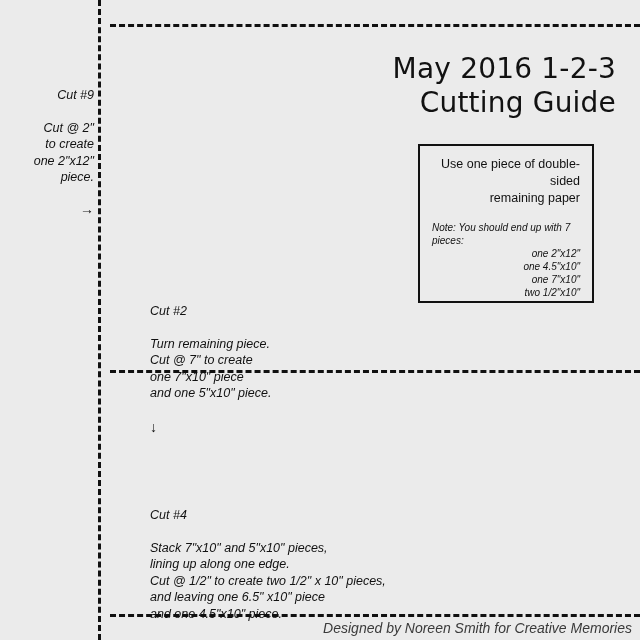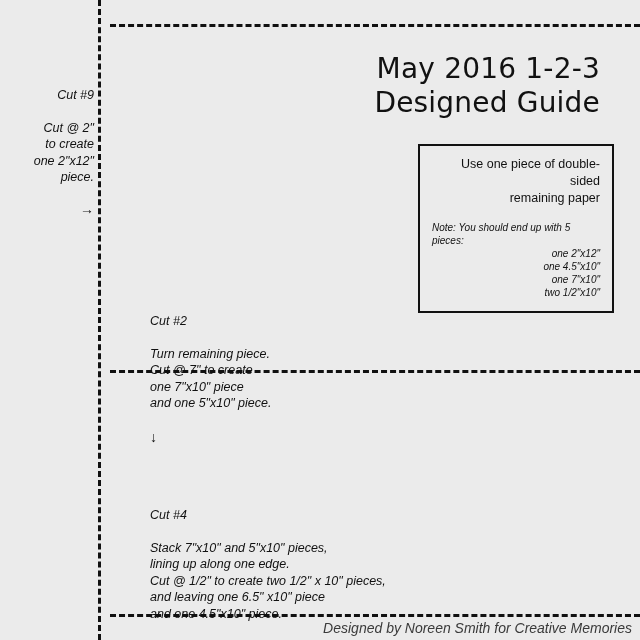--- a/index.html
+++ b/index.html
@@ -53,42 +53,42 @@
   }
   #hline-bottom {
     top: 614px;
     left: 110px;
     right: 0;
   }
 
   
   #title-block {
     position: absolute;
-    right: 40px;
+    right: 24px;
     top: 52px;
     text-align: right;
     width: 420px;
   }
   #title-block .title-line {
     font-family: "DejaVu Sans", sans-serif;
     font-size: 28px;
     line-height: 34px;
     letter-spacing: 0.2px;
     color: #111111;
   }
 
   
   #note-box {
     position: absolute;
     left: 418px;
     top: 144px;
-    width: 196px;
+    width: 176px;
     border: 2px solid #111111;
     background: #ebebeb;
-    padding: 10px 12px 12px 12px;
+    padding: 10px 12px 2px 12px;
     box-sizing: border-box;
   }
   #note-box .note-head {
     font-size: 12.5px;
     line-height: 17px;
     text-align: right;
     color: #111111;
   }
   #note-box .note-sub {
     margin-top: 14px;
@@ -125,21 +125,21 @@
     text-align: right;
   }
   #instr-1 .arrow {
     display: inline-block;
     font-size: 14px;
     font-style: normal;
     line-height: 14px;
   }
   #instr-2 {
     left: 150px;
-    top: 296px;
+    top: 286px;
     width: 260px;
     text-align: left;
   }
   #instr-3 {
     left: 150px;
     top: 490px;
     width: 300px;
     text-align: left;
   }
   .arrow-down {
@@ -165,28 +165,28 @@
 
 <div id="page">
 
   <div class="cut-line-v" id="vline-main"></div>
   <div class="cut-line-h" id="hline-top"></div>
   <div class="cut-line-h" id="hline-mid"></div>
   <div class="cut-line-h" id="hline-bottom"></div>
 
   <div id="title-block">
     <div class="title-line">May 2016 1-2-3</div>
-    <div class="title-line">Designed Guide</div>
+    <div class="title-line">Cutting Guide</div>
   </div>
 
   <div id="note-box">
     <div class="note-head">Use one piece of double-sided</div>
     <div class="note-head">remaining paper</div>
     <div class="note-sub">
-      <span class="note-lead">Note: You should end up with 5 pieces:</span>
+      <span class="note-lead">Note: You should end up with 7 pieces:</span>
       <span>one 2"x12"</span><br>
       <span>one 4.5"x10"</span><br>
       <span>one 7"x10"</span><br>
       <span>two 1/2"x10"</span>
     </div>
   </div>
 
   <div class="instr" id="instr-1">
     <span class="instr-head">Cut #9</span>
     <span class="instr-body">Cut @ 2"

